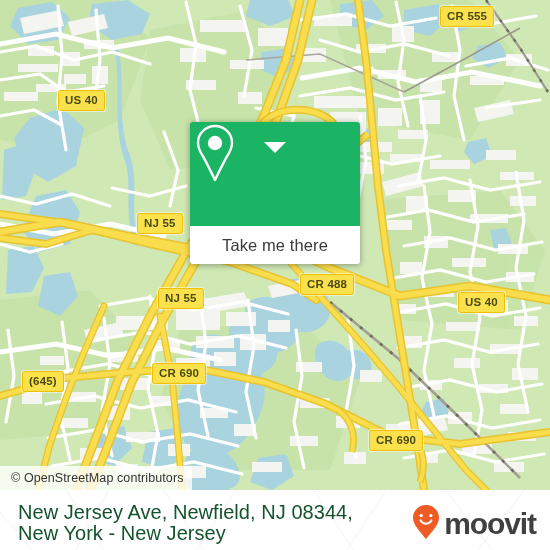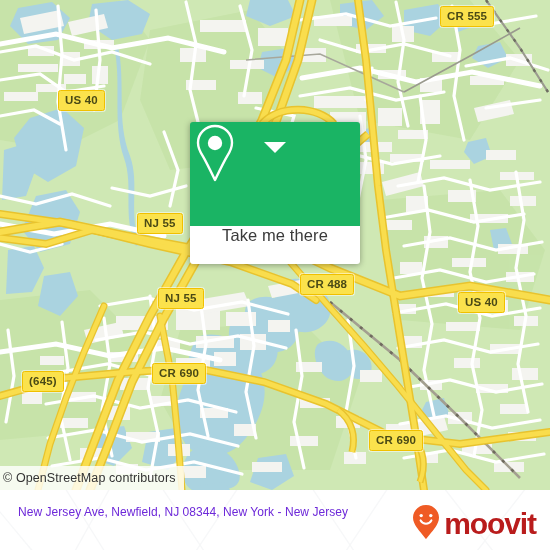--- a/index.html
+++ b/index.html
@@ -9,51 +9,51 @@
   #app{ position:relative; width:550px; height:550px; }
 
   
   #map{ position:absolute; left:0; top:0; width:550px; height:490px;
         background:#fef9c3; overflow:hidden; }
   #map svg{ position:absolute; left:0; top:0; }
 
   
   .attrib{ position:absolute; left:0; bottom:0; height:24px;
     background:rgba(255,255,255,.80); display:flex; align-items:center;
-    padding:0 8px 0 3px; font-size:12.5px; color:#333;
+    padding:0 8px 0 11px; font-size:12.5px; color:#333;
     letter-spacing:.1px; white-space:nowrap; }
 
   
   .popup{ position:absolute; left:190px; top:122px; width:170px;
     filter:drop-shadow(0 1px 3px rgba(0,0,0,.35)); }
   .popup-top{ height:104px; background:#1ab464; border-radius:3px 3px 0 0;
     display:flex; align-items:center; justify-content:center; }
   .popup-bottom{ height:38px; background:#fff; border-radius:0 0 3px 3px;
-    display:flex; align-items:flex-start; justify-content:center; }
+    display:flex; align-items:center; justify-content:center; }
   .popup-label{ font-size:16.5px; color:#3b3b3b; letter-spacing:.1px; }
   .popup-tail{ position:absolute; left:50%; top:142px; margin-left:-11px;
     width:0; height:0; border-left:11px solid transparent;
     border-right:11px solid transparent; border-top:11px solid #fff; }
 
   
   .shield{ position:absolute; background:#fbe24c; border:1.5px solid #f0c000;
     border-radius:2.5px; color:#4a4a16; font-weight:bold; font-size:11.5px;
     line-height:1; padding:3.5px 6px 4px; white-space:nowrap;
     letter-spacing:.2px; box-shadow:0 0 0 1px rgba(255,255,255,.5); }
 
   
   #footer{ position:absolute; left:0; top:490px; width:550px; height:60px;
     background:#fff; overflow:hidden; }
   #footer .wm{ position:absolute; left:0; top:0; width:550px; height:60px;
     opacity:.5; }
   .foot-text{ position:absolute; left:18px; top:12px; width:380px;
-    font-size:12px; line-height:21px; color:#6d28d9; letter-spacing:.05px; }
+    font-size:20px; line-height:21px; color:#14532d; letter-spacing:.05px; }
   .brand{ position:absolute; right:14px; top:14px; display:flex;
     align-items:center; gap:3px; }
-  .brand-word{ font-size:30px; font-weight:bold; color:#b91c1c;
+  .brand-word{ font-size:30px; font-weight:bold; color:#404040;
     letter-spacing:-1.1px; line-height:30px; }
 </style>
 </head>
 <body>
 
 <div id="app">
 
   <div id="map">
     <svg width="550" height="490" viewBox="0 0 550 490">
       <defs>

